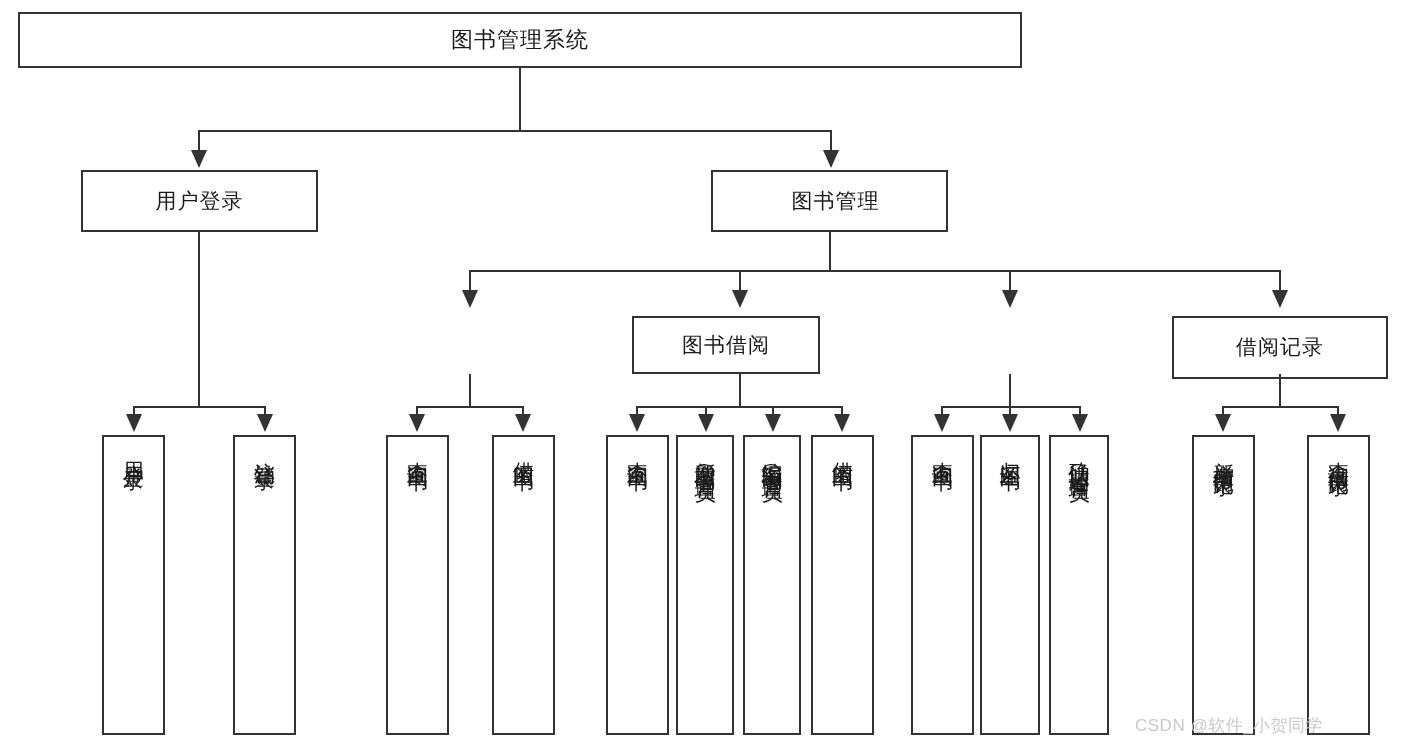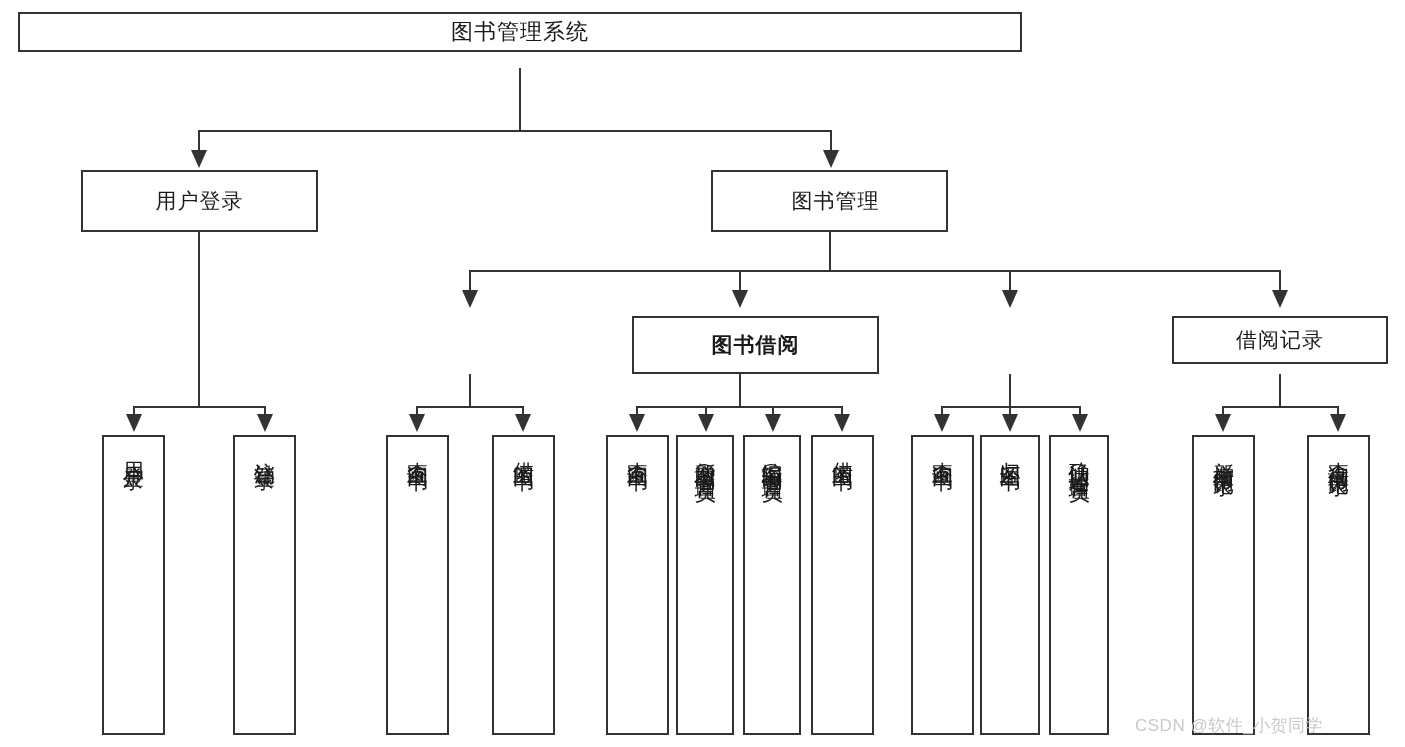--- a/index.html
+++ b/index.html
@@ -68,21 +68,21 @@
     letter-spacing:0.5px;
     white-space:nowrap;
     pointer-events:none;
   }
 </style>
 </head>
 <body>
 
 <div id="stage">
 
-  <div class="node root" style="left:18px;top:12px;width:1004px;height:40px;">
+  <div class="node root" style="left:18px;top:12px;width:1004px;height:56px;">
     <span class="label">图书管理系统</span>
   </div>
 
   <div class="ln v" style="left:519px;top:68px;width:2px;height:62px;"></div>
 
   <div class="ln h" style="left:198px;top:130px;width:634px;height:2px;"></div>
 
   <div class="ln v" style="left:198px;top:130px;width:2px;height:22px;"></div>
   <div class="arrow" style="left:191px;top:150px;"></div>
   <div class="ln v" style="left:830px;top:130px;width:2px;height:22px;"></div>
@@ -106,24 +106,24 @@
   <div class="ln h" style="left:469px;top:270px;width:812px;height:2px;"></div>
   <div class="ln v" style="left:469px;top:270px;width:2px;height:22px;"></div>
   <div class="arrow" style="left:462px;top:290px;"></div>
   <div class="ln v" style="left:739px;top:270px;width:2px;height:22px;"></div>
   <div class="arrow" style="left:732px;top:290px;"></div>
   <div class="ln v" style="left:1009px;top:270px;width:2px;height:22px;"></div>
   <div class="arrow" style="left:1002px;top:290px;"></div>
   <div class="ln v" style="left:1279px;top:270px;width:2px;height:22px;"></div>
   <div class="arrow" style="left:1272px;top:290px;"></div>
 
-  <div class="node" style="left:632px;top:316px;width:247px;height:58px;font-weight:bold;">
+  <div class="node" style="left:632px;top:316px;width:188px;height:58px;">
     <span class="label">图书借阅</span>
   </div>
-  <div class="node" style="left:1172px;top:316px;width:216px;height:48px;">
+  <div class="node" style="left:1172px;top:316px;width:216px;height:63px;">
     <span class="label">借阅记录</span>
   </div>
 
   <div class="ln v" style="left:469px;top:374px;width:2px;height:32px;"></div>
   <div class="ln h" style="left:416px;top:406px;width:108px;height:2px;"></div>
   <div class="ln v" style="left:416px;top:406px;width:2px;height:12px;"></div>
   <div class="arrow" style="left:409px;top:414px;"></div>
   <div class="ln v" style="left:522px;top:406px;width:2px;height:12px;"></div>
   <div class="arrow" style="left:515px;top:414px;"></div>
 

